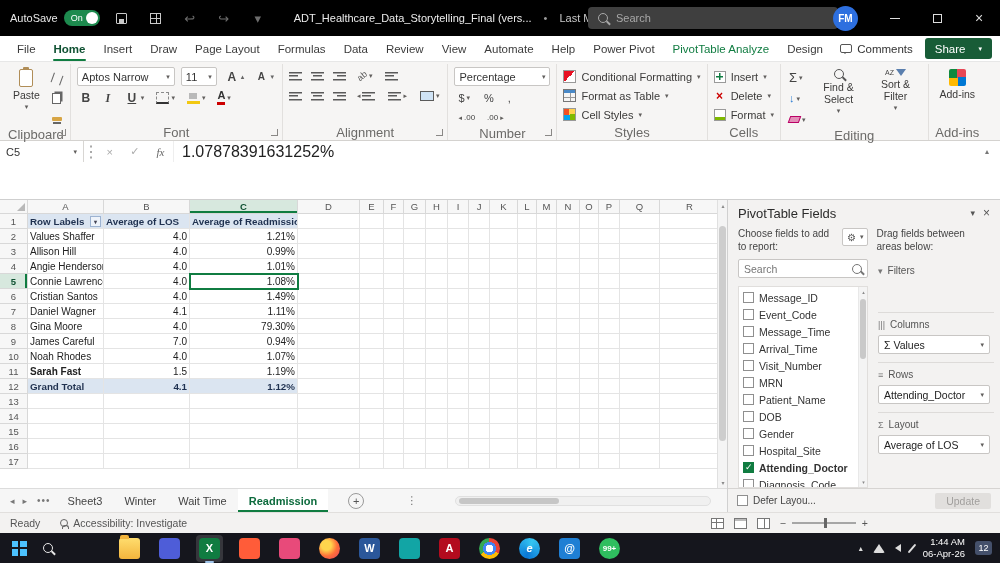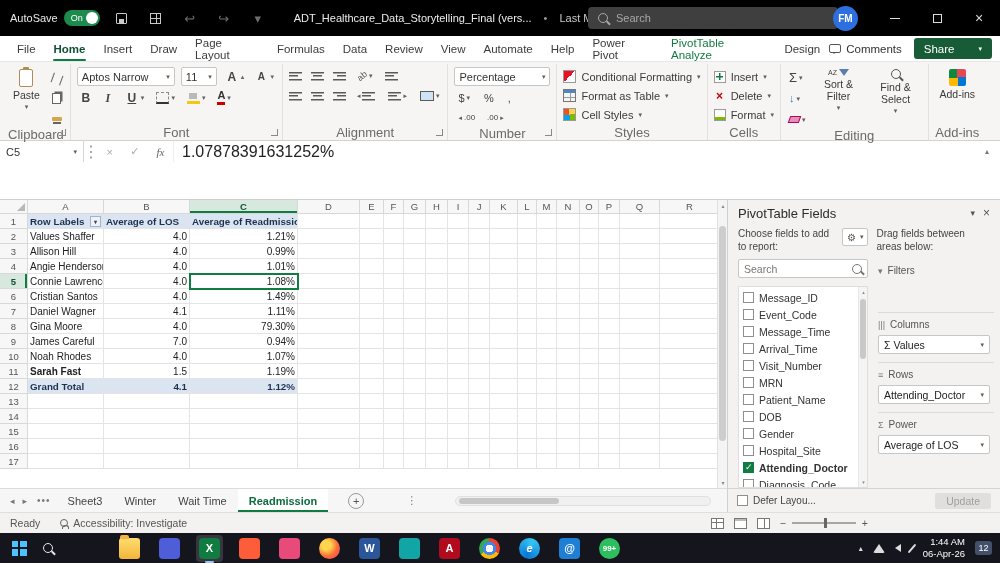--- a/index.html
+++ b/index.html
@@ -47,21 +47,21 @@
   .mtab { font-size:11.5px; color:#3b3b3b; padding:0 9px; display:flex; align-items:center; position:relative; cursor:default; }
   .mtab.active { font-weight:700; color:#0f5132; }
   .mtab.active::after { content:''; position:absolute; left:8px; right:8px; bottom:0; height:2.5px;
                         background:#107C41; border-radius:2px; }
   .mtab.contextual { color:#107C41; }
   .menubar-right { margin-left:auto; display:flex; align-items:center; gap:12px; }
   .comments-btn { display:flex; align-items:center; gap:5px; font-size:11.5px; color:#333; }
   .bubble { width:12px; height:9px; border:1.2px solid #555; border-radius:2px; position:relative; }
   .bubble::after { content:''; position:absolute; left:2px; bottom:-4px; border:2px solid transparent; border-top-color:#555; }
   .share-btn { background:#185C37; color:#fff; font-size:11.5px; height:21px; border-radius:3px;
-               display:flex; align-items:center; gap:24px; padding:0 10px; }
+               display:flex; align-items:center; gap:13px; padding:0 10px; }
 
   
   .ribbon { height:78px; background:#f6f5f4; display:flex; align-items:stretch; padding:2px 2px 0; }
   .rgroup { display:flex; flex-direction:column; padding:3px 6px 0; position:relative; }
   .rgroup + .rgroup { border-left:1px solid #e2e0de; }
   .rg-body { flex:1; display:flex; gap:5px; align-items:flex-start; }
   .rg-label { height:16px; font-size:13px; color:#6b6a68; display:flex; align-items:center; justify-content:center; }
   .launcher { position:absolute; right:4px; bottom:4px; width:7px; height:7px;
               border-right:1.4px solid #8a8886; border-bottom:1.4px solid #8a8886; }
   .bigbtn { display:flex; flex-direction:column; align-items:center; justify-content:flex-start; gap:2px;
@@ -541,30 +541,30 @@
           <span class="sbtn">
               <span class="fillarrow">↓</span>
               <span class="caret">▾</span>
             </span>
           <span class="sbtn">
               <span class="eraser"></span>
               <span class="caret">▾</span>
             </span>
         </div>
         <div class="bigbtn" style="width:52px">
+          <span class="mag magdark"></span>
+          <span>Find &amp; Select</span>
+          <span class="caret">▾</span>
+        </div>
+        <div class="bigbtn" style="width:52px">
           <span class="hrow" style="gap:2px">
               <span class="azmini">AZ</span>
               <span class="funnel"></span>
             </span>
           <span>Sort &amp; Filter</span>
-          <span class="caret">▾</span>
-        </div>
-        <div class="bigbtn" style="width:52px">
-          <span class="mag magdark"></span>
-          <span>Find &amp; Select</span>
           <span class="caret">▾</span>
         </div>
       </div>
       <div class="rg-label">Editing</div>
     </div>
 
     <div class="rgroup">
       <div class="rg-body">
         <div class="bigbtn">
           <span class="addins-ic"></span>
@@ -1099,21 +1099,21 @@
             <span class="area-glyph">≡</span>
             <span>Rows</span>
           </div>
           <div class="area-box">
             <span>Attending_Doctor</span>
               <span class="caret">▾</span>
           </div>
           <div class="area-div"></div>
           <div class="area-label">
             <span class="area-glyph">Σ</span>
-            <span>Power</span>
+            <span>Layout</span>
           </div>
           <div class="area-box" style="position:relative">
             <span>Average of LOS</span>
               <span class="caret">▾</span>
 
           </div>
         </div>
       </div>
       <div class="pane-bottom">
         <div class="defer">

